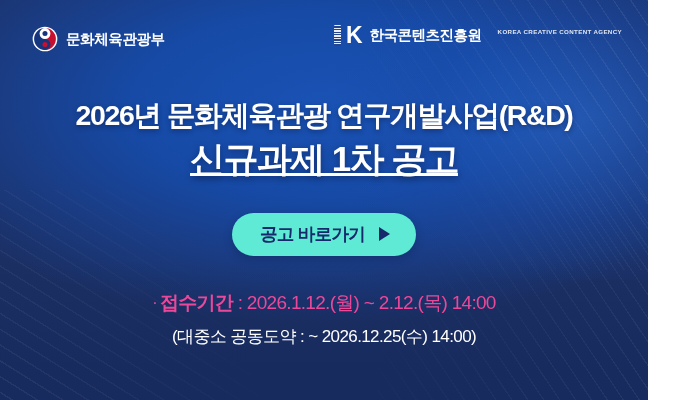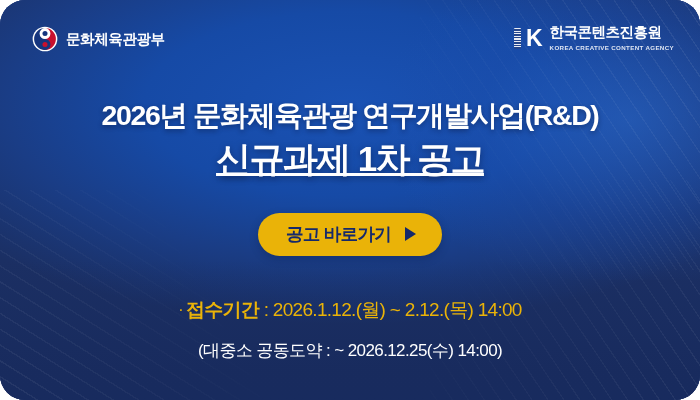--- a/index.html
+++ b/index.html
@@ -5,24 +5,23 @@
   * { margin:0; padding:0; box-sizing:border-box; }
 
   html, body {
     width:700px; height:400px;
     overflow:hidden;
     font-family:"Liberation Sans", sans-serif;
   }
 
   #banner {
     position:relative;
-    width:700px; height:400px;
+    width:648px; height:400px;
     overflow:hidden;
     background:#1b2f63;
-    border-radius:25px;
   }
 
   
   .bg-base {
     position:absolute; inset:0;
     background:
       radial-gradient(ellipse 70% 55% at 50% 26%, #1a52b4 0%, #164aa6 42%, #1a3d86 70%, #1b2f63 100%),
       linear-gradient(180deg, #1d3a82 0%, #1849a4 30%, #1a3f8c 62%, #1a2d5f 100%);
   }
   .bg-glow-right {
@@ -116,21 +115,21 @@
     flex:0 0 auto;
   }
   .kocca-k {
     color:#ffffff;
     font-size:23px;
     font-weight:700;
     line-height:21px;
     margin-right:2px;
     font-family:"Liberation Sans", sans-serif;
   }
-  .kocca-words { display:flex; flex-direction:column; gap:4px; }
+  .kocca-words { display:flex; flex-direction:row; gap:16px; }
   .kocca-ko {
     color:#ffffff;
     font-size:14.5px;
     font-weight:700;
     letter-spacing:-0.5px;
     line-height:15px;
     white-space:nowrap;
   }
   .kocca-en {
     color:#dfe6f3;
@@ -169,21 +168,21 @@
   }
 
   
   .cta-wrap {
     position:absolute;
     left:0; right:0; top:213px;
     display:flex; justify-content:center;
   }
   .cta-button {
     display:flex; align-items:center; gap:14px;
-    background:#eab308;
+    background:#5eead4;
     border:none;
     border-radius:999px;
     padding:9px 26px 10px 28px;
     cursor:pointer;
     box-shadow:0 3px 8px rgba(8,20,55,0.25);
   }
   .cta-label {
     color:#15296b;
     font-size:17.5px;
     font-weight:700;
@@ -198,24 +197,24 @@
     flex:0 0 auto;
   }
 
   
   .dates {
     position:absolute;
     left:0; right:0; top:292px;
     text-align:center;
   }
   .date-line1 {
-    color:#eab308;
+    color:#ec4899;
     font-size:19px;
     letter-spacing:-0.7px;
-    line-height:36px;
+    line-height:22px;
     white-space:nowrap;
   }
   .date-bullet { font-size:16px; vertical-align:1px; margin-right:3px; }
   .date-strong { font-weight:700; }
   .date-line2 {
     color:#ffffff;
     font-size:17px;
     letter-spacing:-0.6px;
     line-height:24px;
     margin-top:11px;

